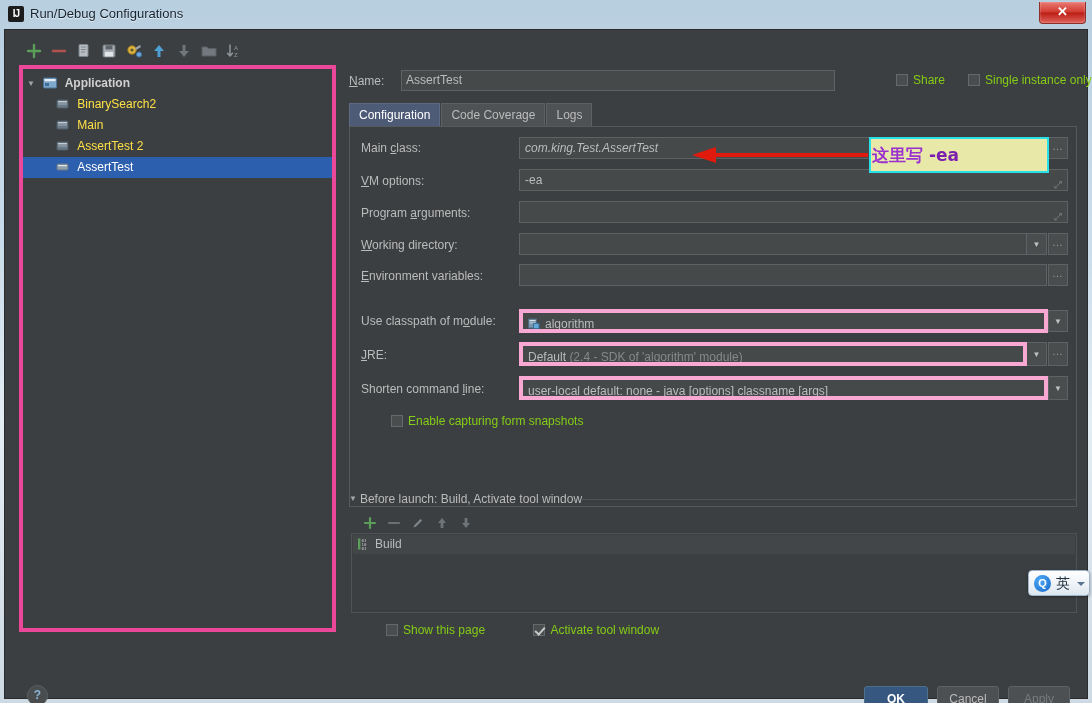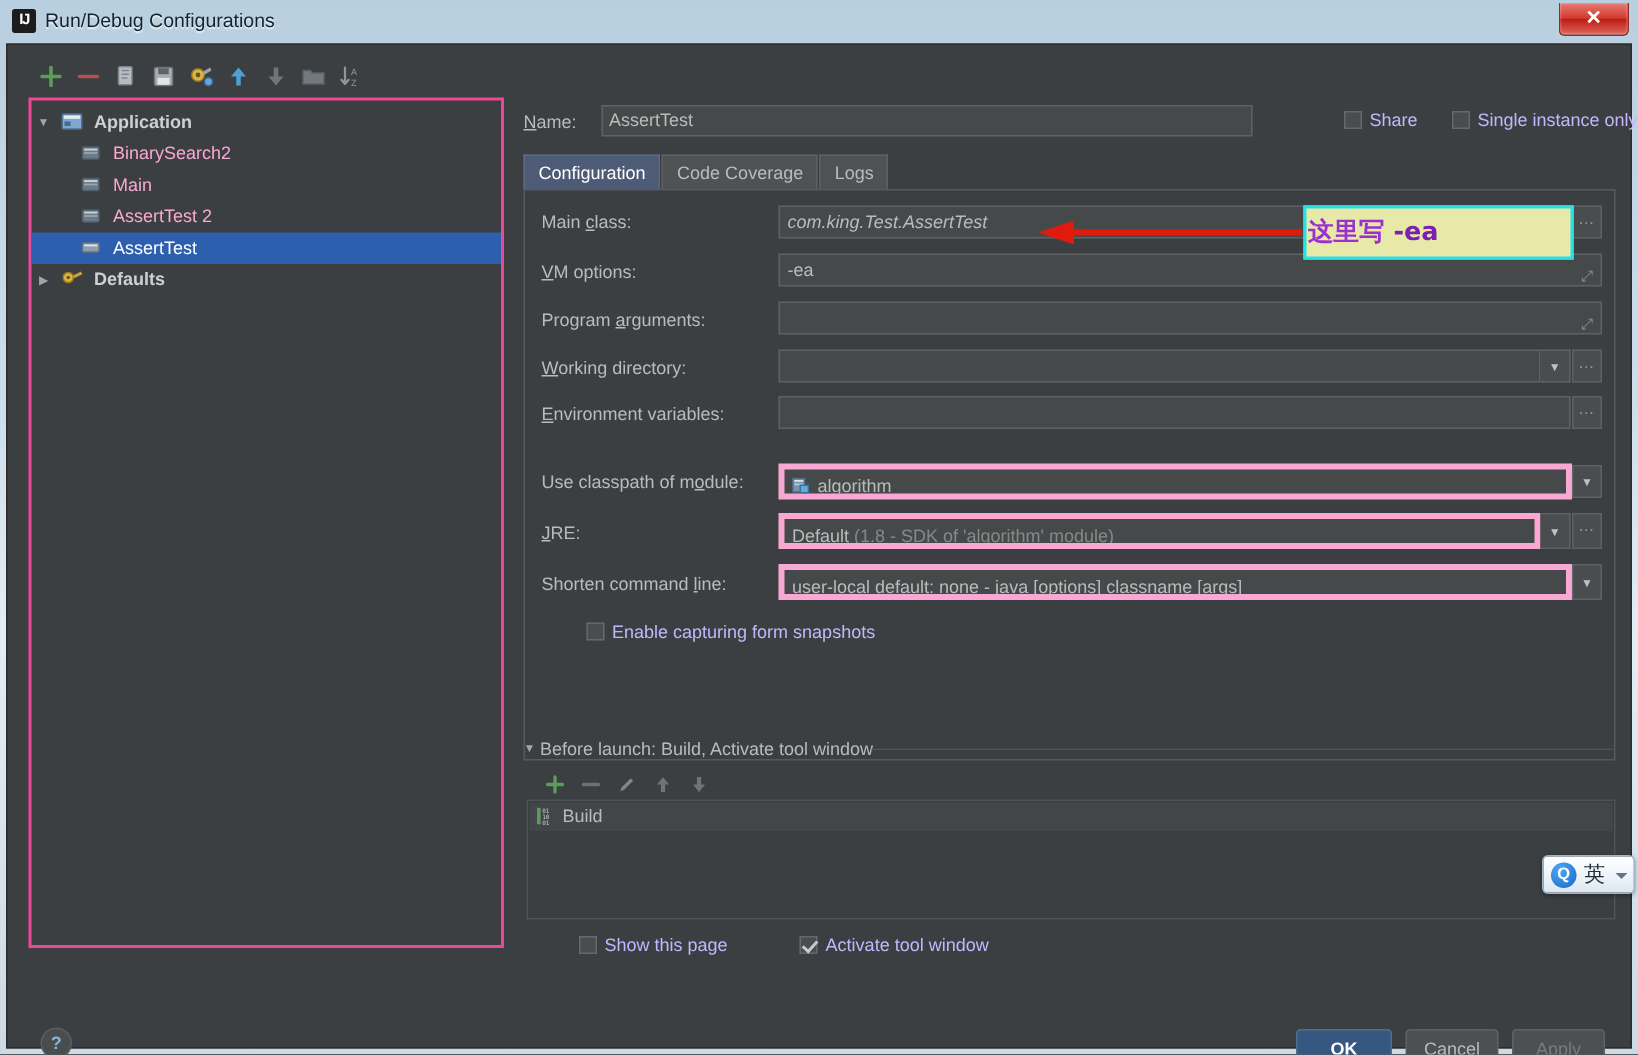--- a/index.html
+++ b/index.html
@@ -94,21 +94,21 @@
     width: 18px; height: 18px;
   }
   .tb-icon svg { display: block; }
 
   
   #tree-panel {
     position: absolute;
     left: 14px; top: 35px;
     width: 317px; height: 567px;
     background: #3c3f41;
-    border: 2px solid #ec4899;
+    border: 4px solid #ec4899;
     box-sizing: border-box;
     overflow: hidden;
   }
   .tree-row {
     position: relative;
     height: 21px;
     line-height: 21px;
     white-space: nowrap;
     font-size: 12px;
   }
@@ -127,21 +127,21 @@
   .tree-ico {
     display: inline-block;
     width: 16px; height: 16px;
     vertical-align: middle;
     margin-right: 3px;
     position: relative;
     top: -1px;
   }
   .tree-label { vertical-align: middle; }
   .tree-group > .tree-label { font-weight: bold; color: #d0d0d0; }
-  .tree-child { padding-left: 32px; color: #f9a8d4; }
+  .tree-child { padding-left: 32px; color: #fde047; }
   .tree-row.selected .tree-label { color: #ffffff; }
 
   
   #right-panel {
     position: absolute;
     left: 344px; top: 35px;
     width: 730px; height: 600px;
   }
   .lbl {
     color: #bbbbbb;
@@ -158,21 +158,21 @@
     box-sizing: border-box;
     color: #bbbbbb;
     font-size: 12px;
     padding: 0 4px;
     line-height: 19px;
   }
   .checkitem {
     position: absolute;
     top: 8px;
     font-size: 12px;
-    color: #c4b5fd;
+    color: #84cc16;
     white-space: nowrap;
     padding-left: 27px;
   }
   .cbox {
     display: inline-block;
     width: 12px; height: 12px;
     background: #4a4d4e;
     border: 1px solid #65696b;
     box-sizing: border-box;
     vertical-align: -2px;
@@ -566,31 +566,20 @@
       <div class="tree-row tree-child selected">
         <span class="tree-ico">
           <svg width="16" height="16" viewBox="0 0 16 16">
               <rect x="2" y="5" width="11" height="6" rx="1" fill="#8fa0ad" stroke="#667684"></rect>
               <rect x="3" y="6" width="9" height="1.2" fill="#dfe6ec"></rect>
             </svg>
         </span>
         <span class="tree-label">AssertTest</span>
       </div>
 
-      <div class="tree-row tree-group">
-        <span class="tree-arrow">▶</span>
-        <span class="tree-ico">
-          <svg width="16" height="16" viewBox="0 0 16 16">
-              <circle cx="5.5" cy="7" r="3.4" fill="#e0b441" stroke="#9b7a1f"></circle>
-              <circle cx="5.5" cy="7" r="1.2" fill="#5a5a2a"></circle>
-              <path d="M8.6 5.6l5.4-2.6.9 1.9-5.4 2.6z" fill="#c9a13a"></path>
-            </svg>
-        </span>
-        <span class="tree-label">Defaults</span>
-      </div>
 
     </div>
 
     <div id="right-panel">
 
       <div id="name-label" class="lbl"><u>N</u>ame:</div>
       <div id="name-input" title="AssertTest">AssertTest</div>
 
       <div class="checkitem" style="left:520px">
         <span class="cbox"></span><span>Share</span>
@@ -635,21 +624,21 @@
                 <rect x="1.5" y="5.3" width="6" height="1.2" fill="#b7c6d3"></rect>
                 <rect x="5.5" y="6.5" width="5.5" height="5" fill="#64a9d8" stroke="#3b7099"></rect>
               </svg>
           </span><span>algorithm</span>
         </div>
         <div class="dropdown-btn" style="left:698px; top:183px; border-left:1px solid #5e6264;">▼</div>
 
         <div class="field-label" style="top:221px"><u>J</u>RE:</div>
         <div class="combo" style="left:169px; top:215px; width:508px;">
           <span>Default</span>
-          <span class="grey">(1.8 - SDK of 'algorithm' module)</span>
+          <span class="grey">(2.4 - SDK of 'algorithm' module)</span>
         </div>
         <div class="dropdown-btn" style="left:677px; top:215px; height:24px; line-height:23px;">▼</div>
         <div class="ellipsis-btn" style="left:698px; top:215px; height:24px;">…</div>
 
         <div class="field-label" style="top:255px">Shorten command <u>l</u>ine:</div>
         <div class="combo" style="left:169px; top:249px; width:529px;">user-local default: none - java [options] classname [args]</div>
         <div class="dropdown-btn" style="left:698px; top:249px; height:24px; line-height:23px; border-left:1px solid #5e6264;">▼</div>
 
         <div class="checkitem" style="left:14px; top:287px;">
           <span class="cbox"></span><span>Enable capturing form snapshots</span>

